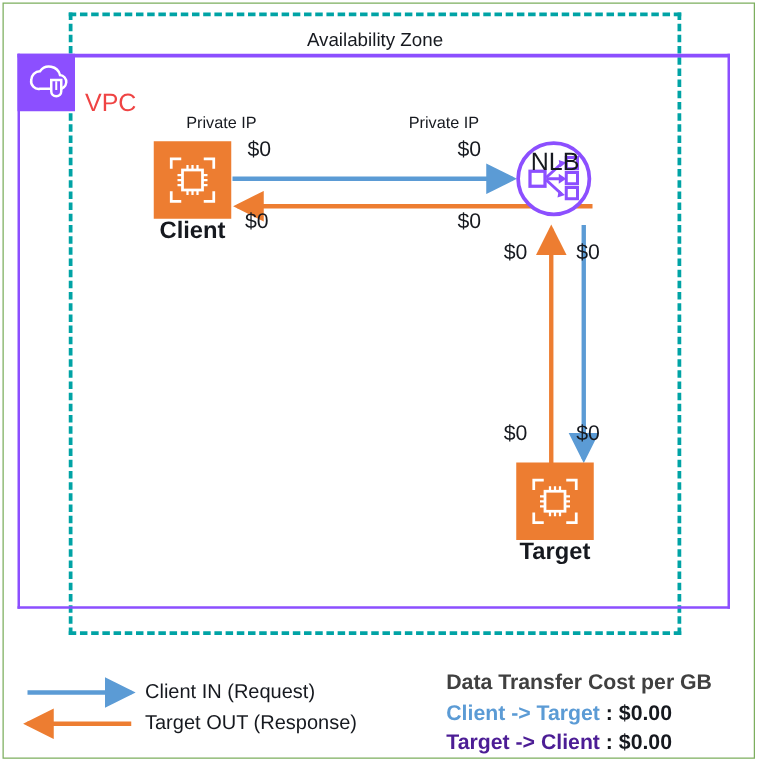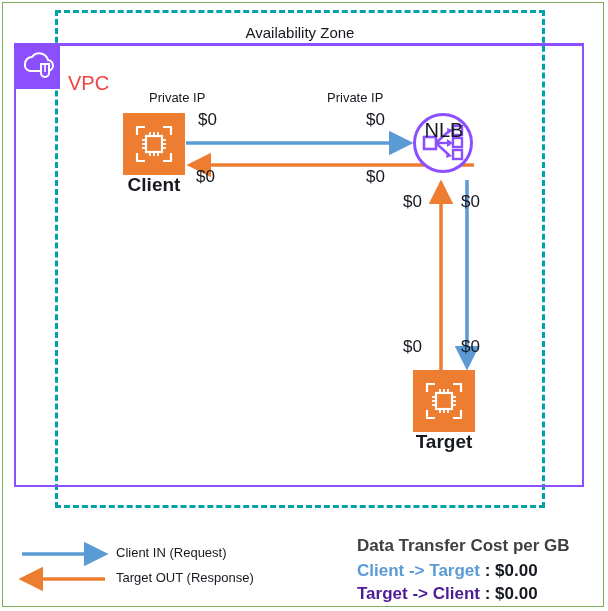--- a/index.html
+++ b/index.html
@@ -121,21 +121,21 @@
   #amt-b { left: 366px; top: 110px; }
   #amt-c { left: 196px; top: 167px; }
   #amt-d { left: 366px; top: 167px; }
   #amt-e { left: 403px; top: 192px; }
   #amt-f { left: 461px; top: 192px; }
   #amt-g { left: 403px; top: 337px; }
   #amt-h { left: 461px; top: 337px; }
 
   
   .legend-text {
-    font-size: 13px;
+    font-size: 16px;
     color: #16191f;
     white-space: nowrap;
   }
   #legend-in  { left: 116px; top: 545px; }
   #legend-out { left: 116px; top: 570px; }
 
   #cost-title {
     left: 357px; top: 536px;
     font-size: 17px;
     font-weight: bold;

